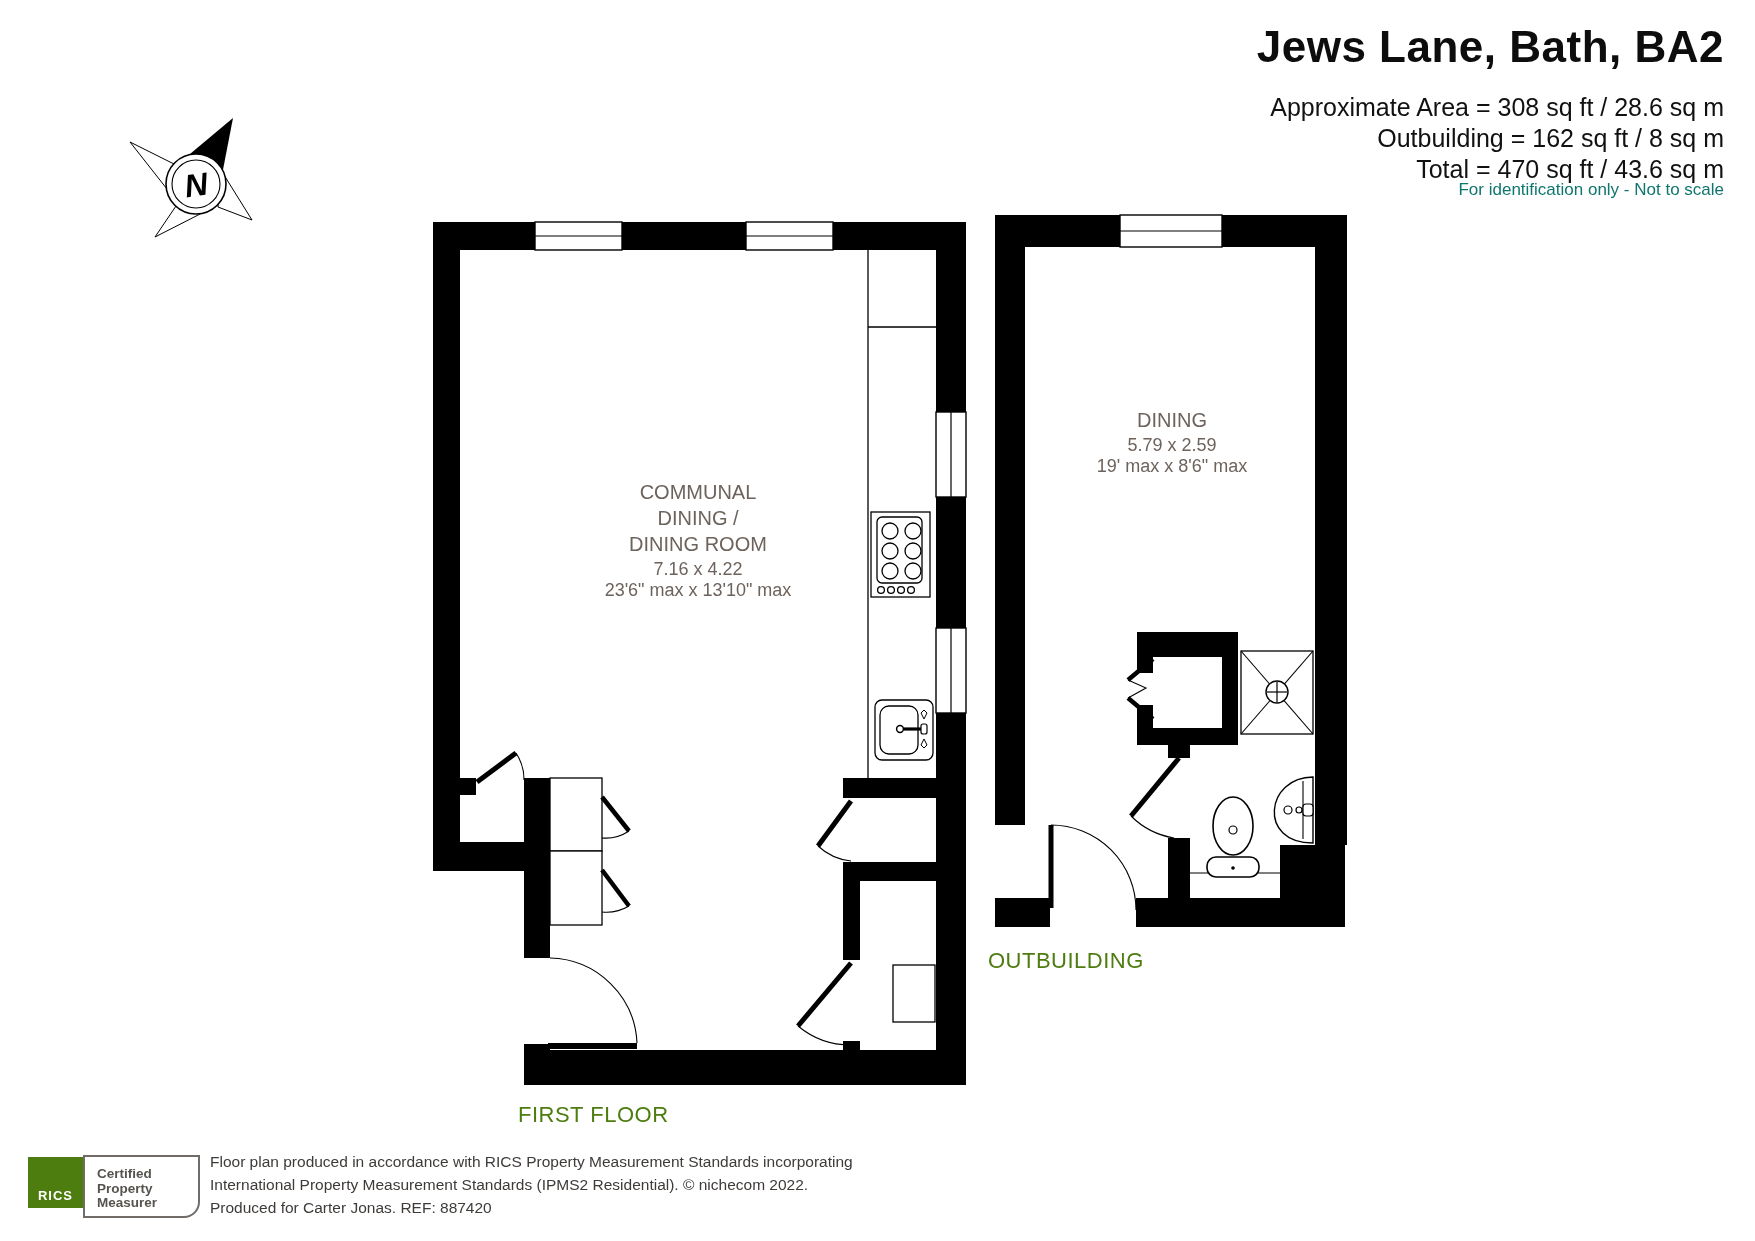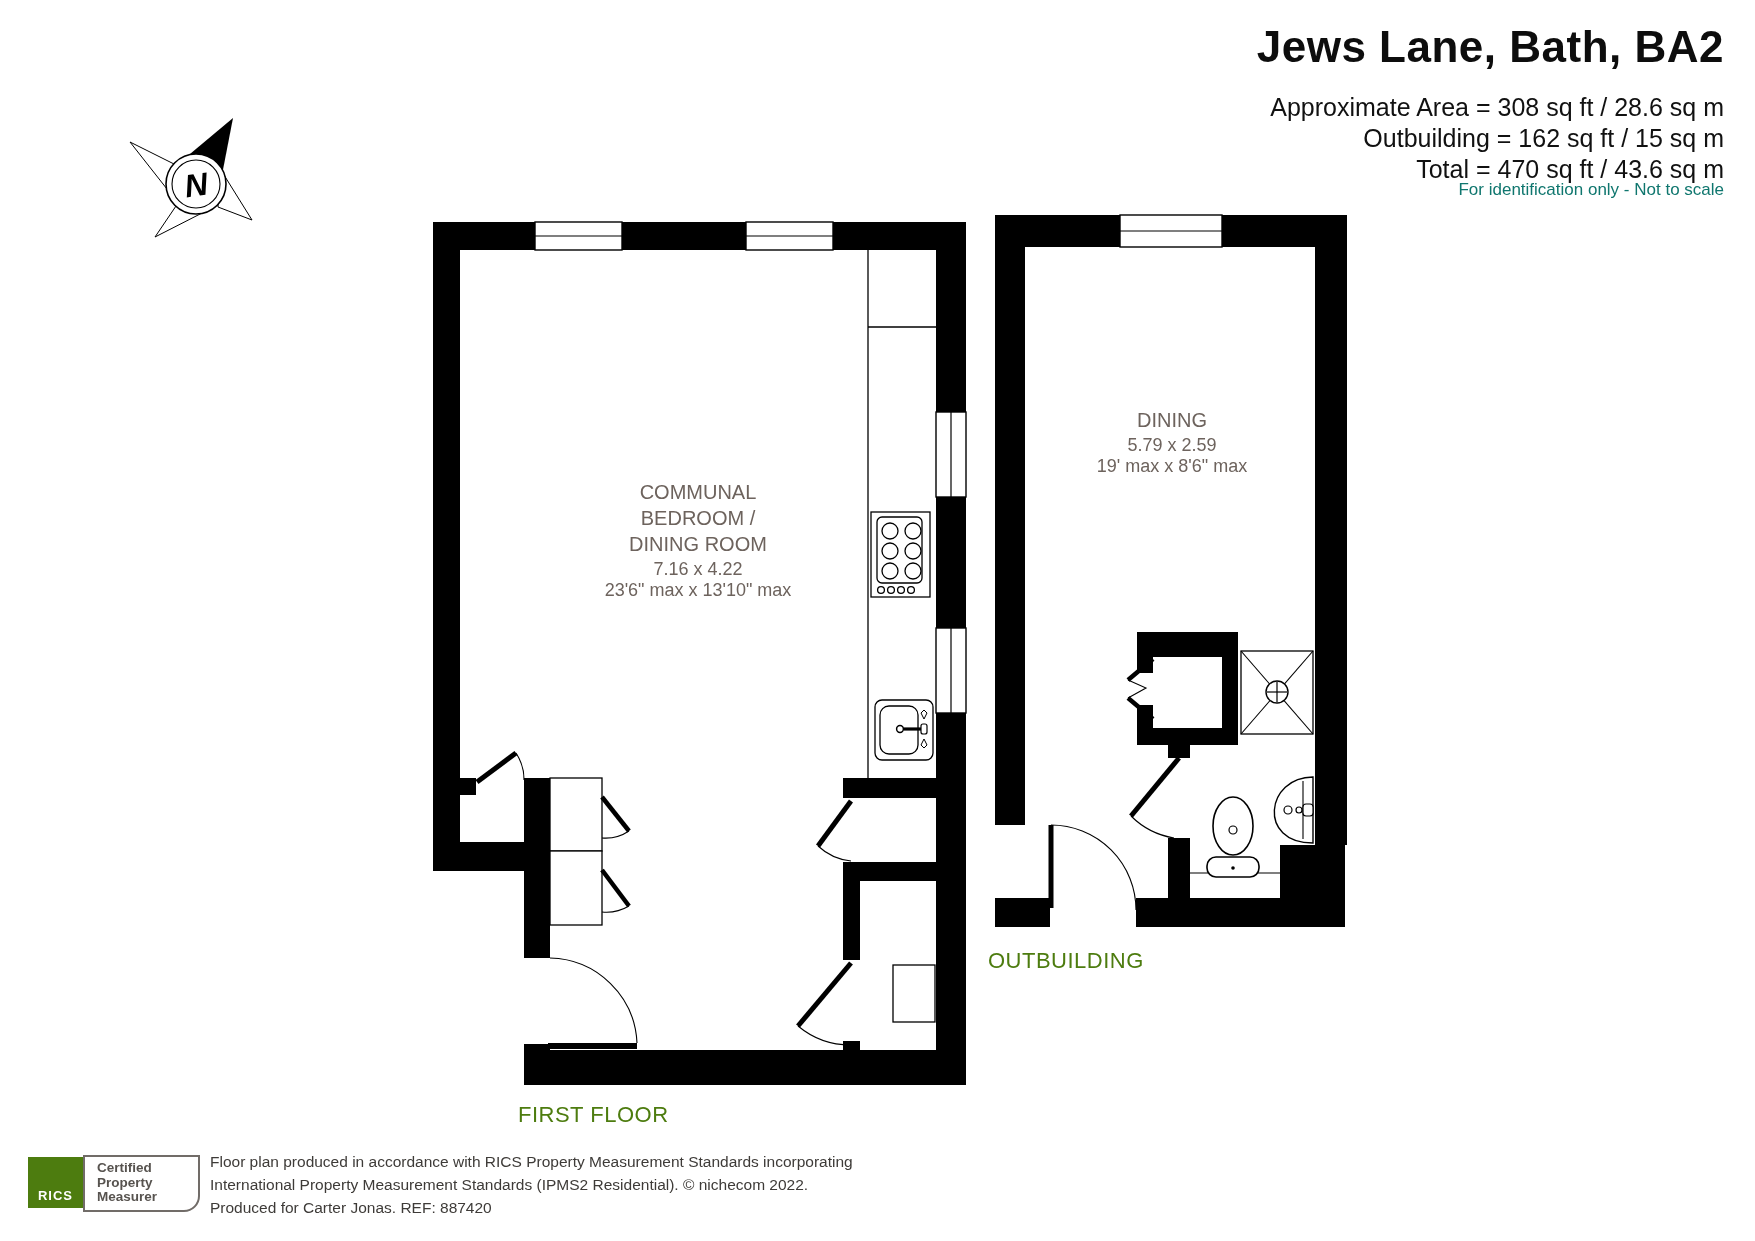--- a/index.html
+++ b/index.html
@@ -41,21 +41,21 @@
   }
   .badge-gray{
     left:28px;top:1157px;width:55px;height:51px;
     background:#4d7c0f;
     text-decoration:underline;
   }
   .badge-white{
     left:83px;top:1155px;width:101px;height:49px;
     background:#ffffff;border:2.5px solid #716c68;
     border-radius:0 0 16px 0;
-    padding:4px 0 0 12px;
+    padding:10px 0 0 12px;
   }
   .badge-white div{
     font-size:13.5px;font-weight:bold;color:#57534f;line-height:14.5px;
   }
   .rics-word{
     position:absolute;left:0;top:31px;width:55px;
     text-align:center;color:#ffffff;font-weight:bold;
     font-size:13px;letter-spacing:1px;
   }
 </style>
@@ -243,29 +243,29 @@
       <path d="M50,1174 a4.5,4.5 0 1 1 6,4"></path>
       <path d="M61,1169 a3.5,3.5 0 1 0 3,5"></path>
       <path d="M51,1163 l3,-4 3,4 3,-4 3,4"></path>
     </g>
   </svg>
 
   <div class="abs hdr-title">Jews Lane, Bath, BA2</div>
 
   <div class="abs hdr-areas">
     <div>Approximate Area = 308 sq ft / 28.6 sq m</div>
-    <div>Outbuilding = 162 sq ft / 15 sq m</div>
+    <div>Outbuilding = 162 sq ft / 8 sq m</div>
     <div>Total = 470 sq ft / 43.6 sq m</div>
   </div>
 
   <div class="abs hdr-disclaimer">For identification only - Not to scale</div>
 
   <div class="abs room-label" style="left:548px;top:479px;width:300px;">
     <div class="room-name">COMMUNAL</div>
-    <div class="room-name">BEDROOM /</div>
+    <div class="room-name">DINING /</div>
     <div class="room-name">DINING ROOM</div>
     <div class="room-dim-m">7.16 x 4.22</div>
     <div class="room-dim-ft">23'6" max x 13'10" max</div>
   </div>
 
   <div class="abs room-label" style="left:1022px;top:407px;width:300px;">
     <div class="room-name">DINING</div>
     <div class="room-dim-m">5.79 x 2.59</div>
     <div class="room-dim-ft">19' max x 8'6" max</div>
   </div>

